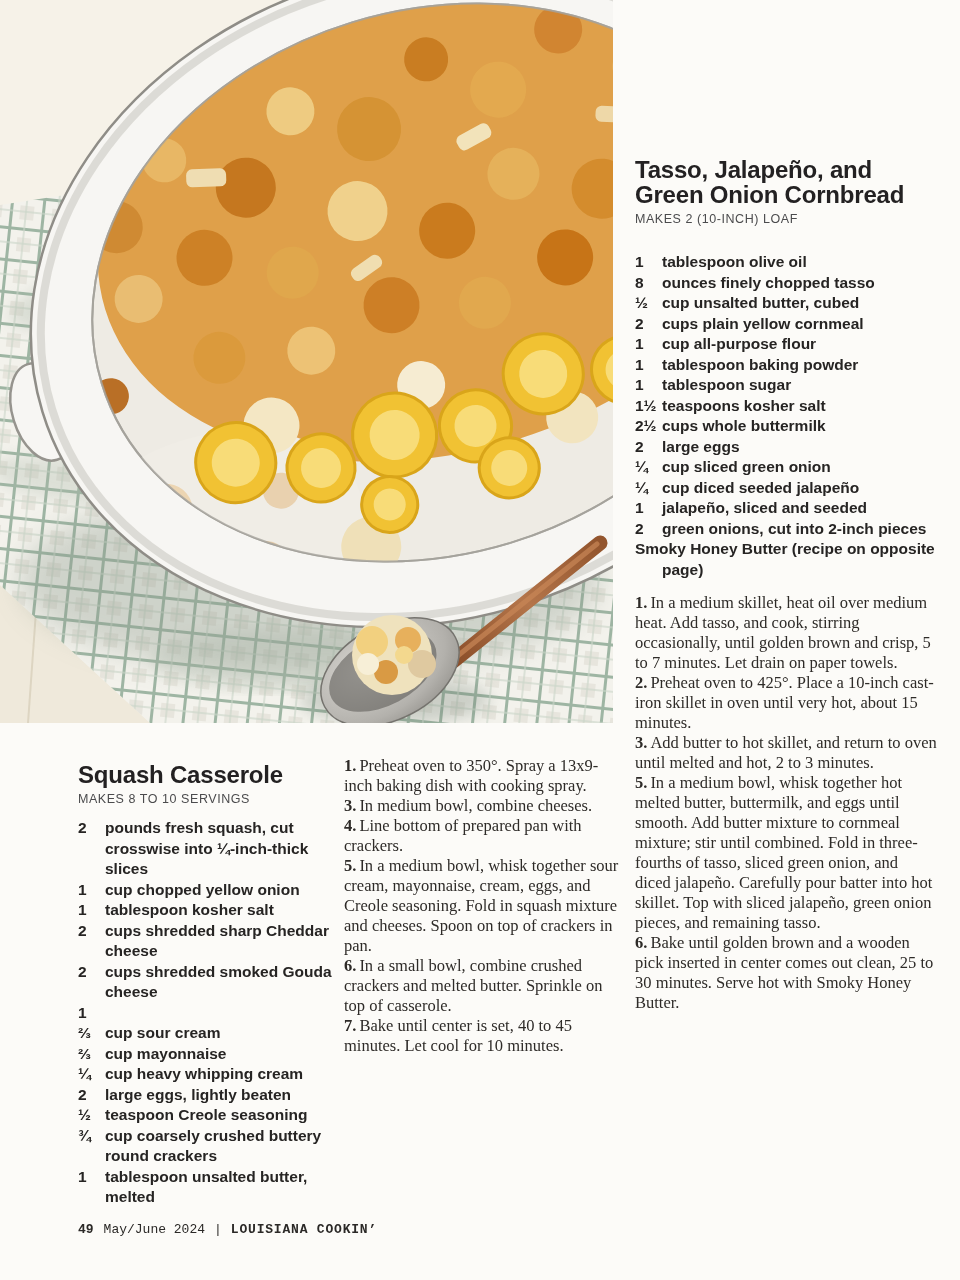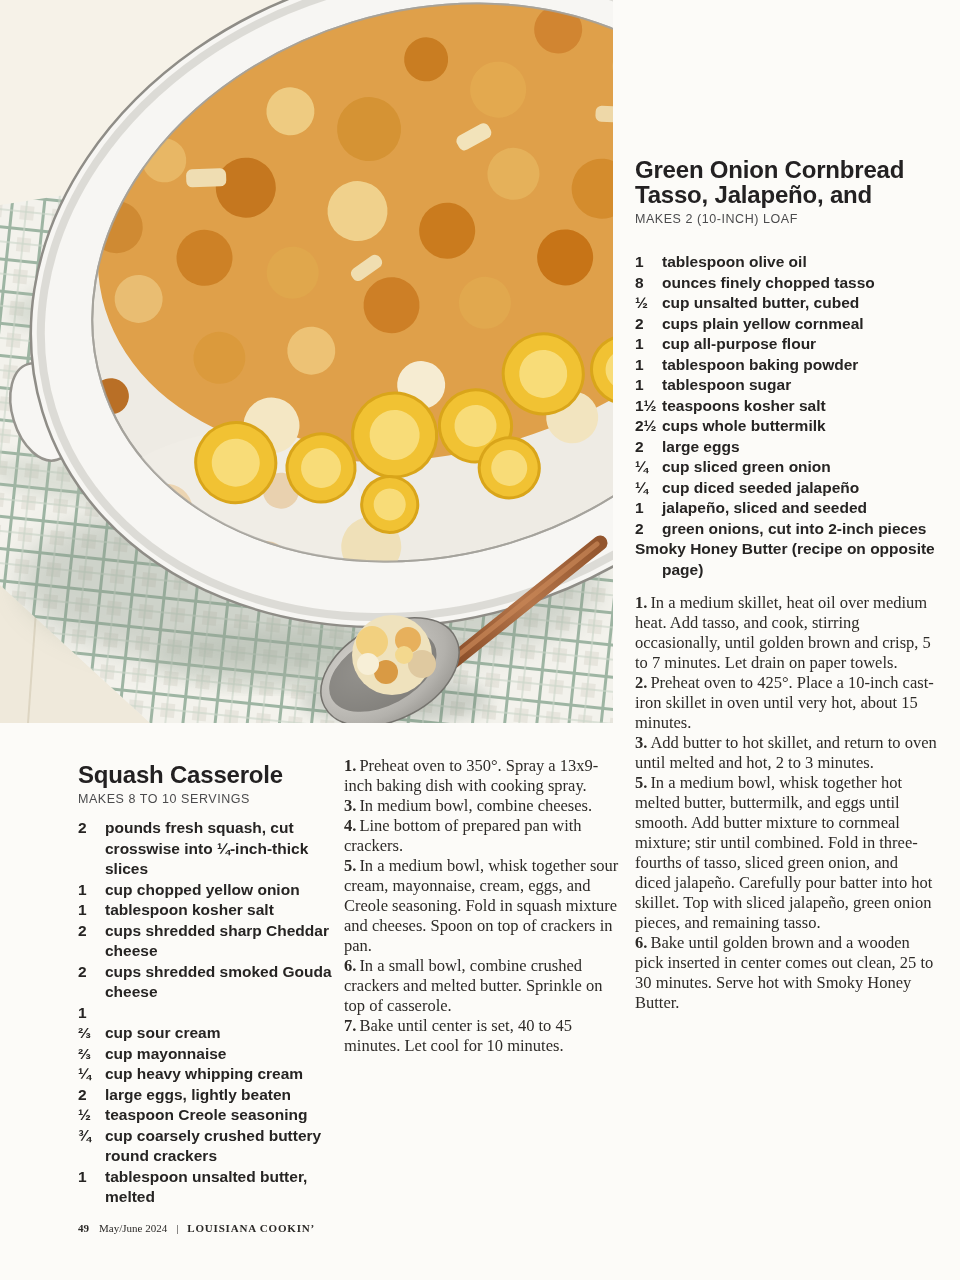--- a/index.html
+++ b/index.html
@@ -69,22 +69,22 @@
   .cornbread .ing-block{margin-top:26px;}
   .cornbread .steps{margin-top:13px;}
 
   .squash-head{position:absolute;left:78px;top:762px;width:260px;}
   .squash-ing{position:absolute;left:78px;top:818px;width:258px;}
   .squash-steps{position:absolute;left:344px;top:756px;width:281px;}
 
   
   .footer{
     position:absolute;left:78px;top:1222px;
-    font-family:Liberation Serif, serif;
-    font-size:11px;color:#2b2927;
+    font-family:Liberation Mono, monospace;
+    font-size:13px;color:#2b2927;
     display:flex;align-items:baseline;
   }
   .footer .pgnum{font-weight:700;margin-right:10px;}
   .footer .issue{margin-right:9px;}
   .footer .sep{margin-right:9px;}
   .footer .mag{font-weight:700;letter-spacing:0.8px;}
 </style>
 </head>
 <body>
 
@@ -231,22 +231,22 @@
           <circle cx="386" cy="672" r="12" fill="#d99a44"></circle>
           <circle cx="368" cy="664" r="11" fill="#f7efd7"></circle>
           <circle cx="404" cy="655" r="9" fill="#f3d88e"></circle>
         </g>
       </g>
     </svg>
   </div>
 
   <section class="cornbread">
     <h2 class="recipe-title">
+      <span>Tasso, Jalapeño, and</span>
       <span>Green Onion Cornbread</span>
-      <span>Tasso, Jalapeño, and</span>
     </h2>
     <div class="yield">MAKES 2 (10-INCH) LOAF</div>
 
     <ul class="ing-list ing-block">
       <li class="ing">
           <span class="qty">1</span>
           <span class="itext">tablespoon olive oil</span>
         </li>
       <li class="ing">
           <span class="qty">8</span>

